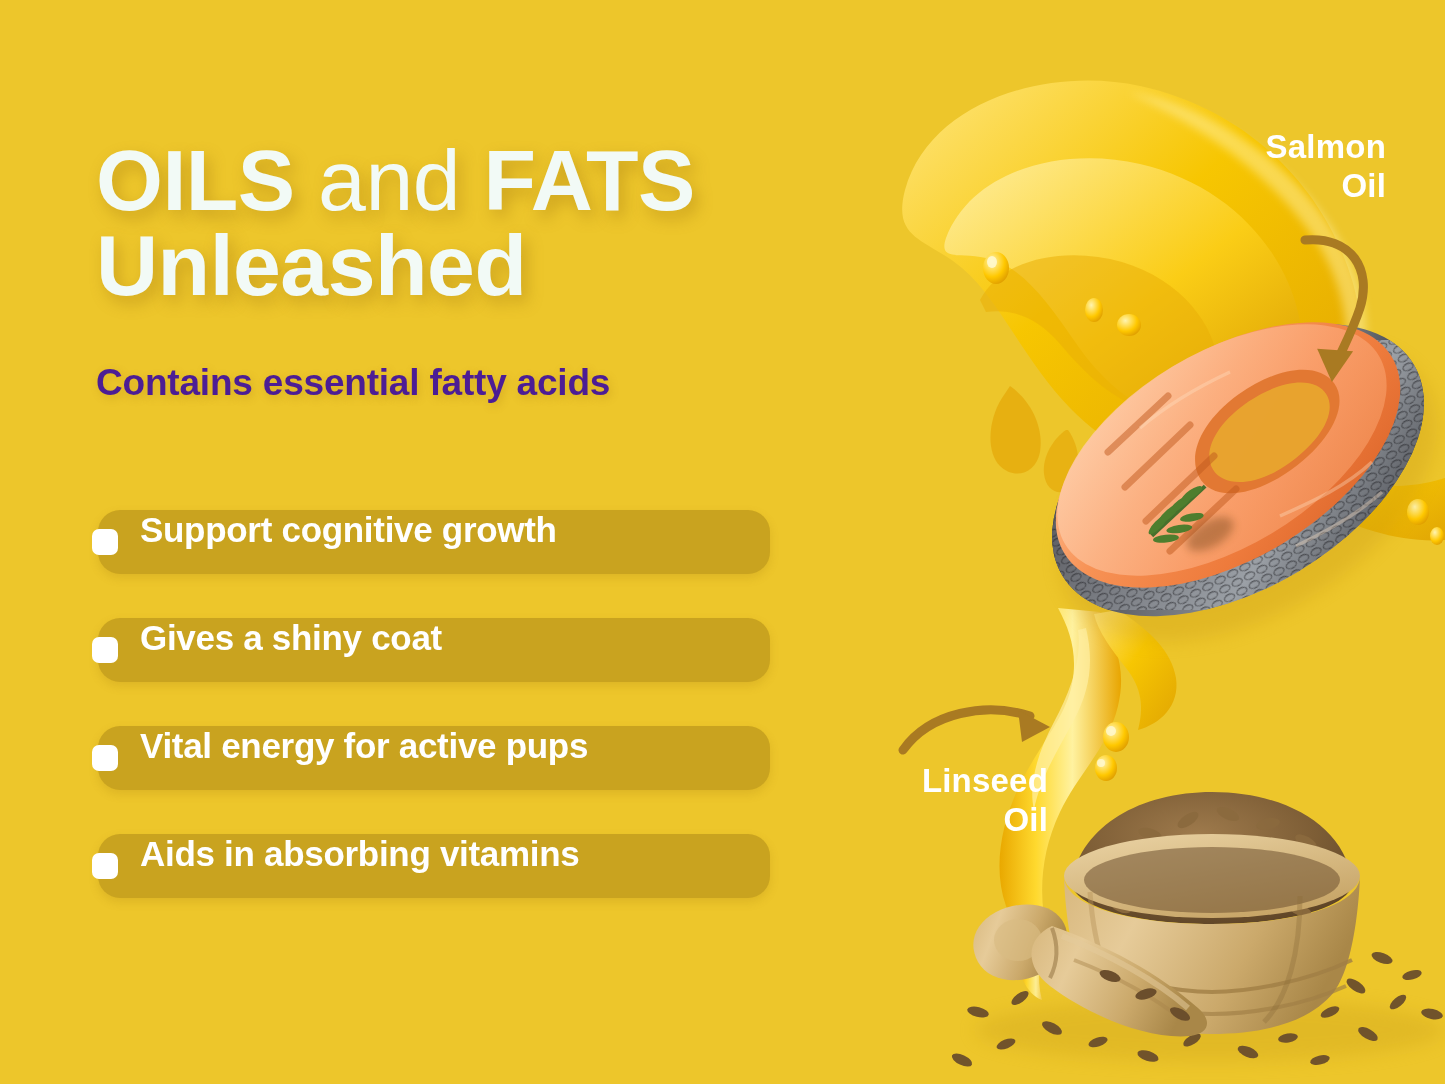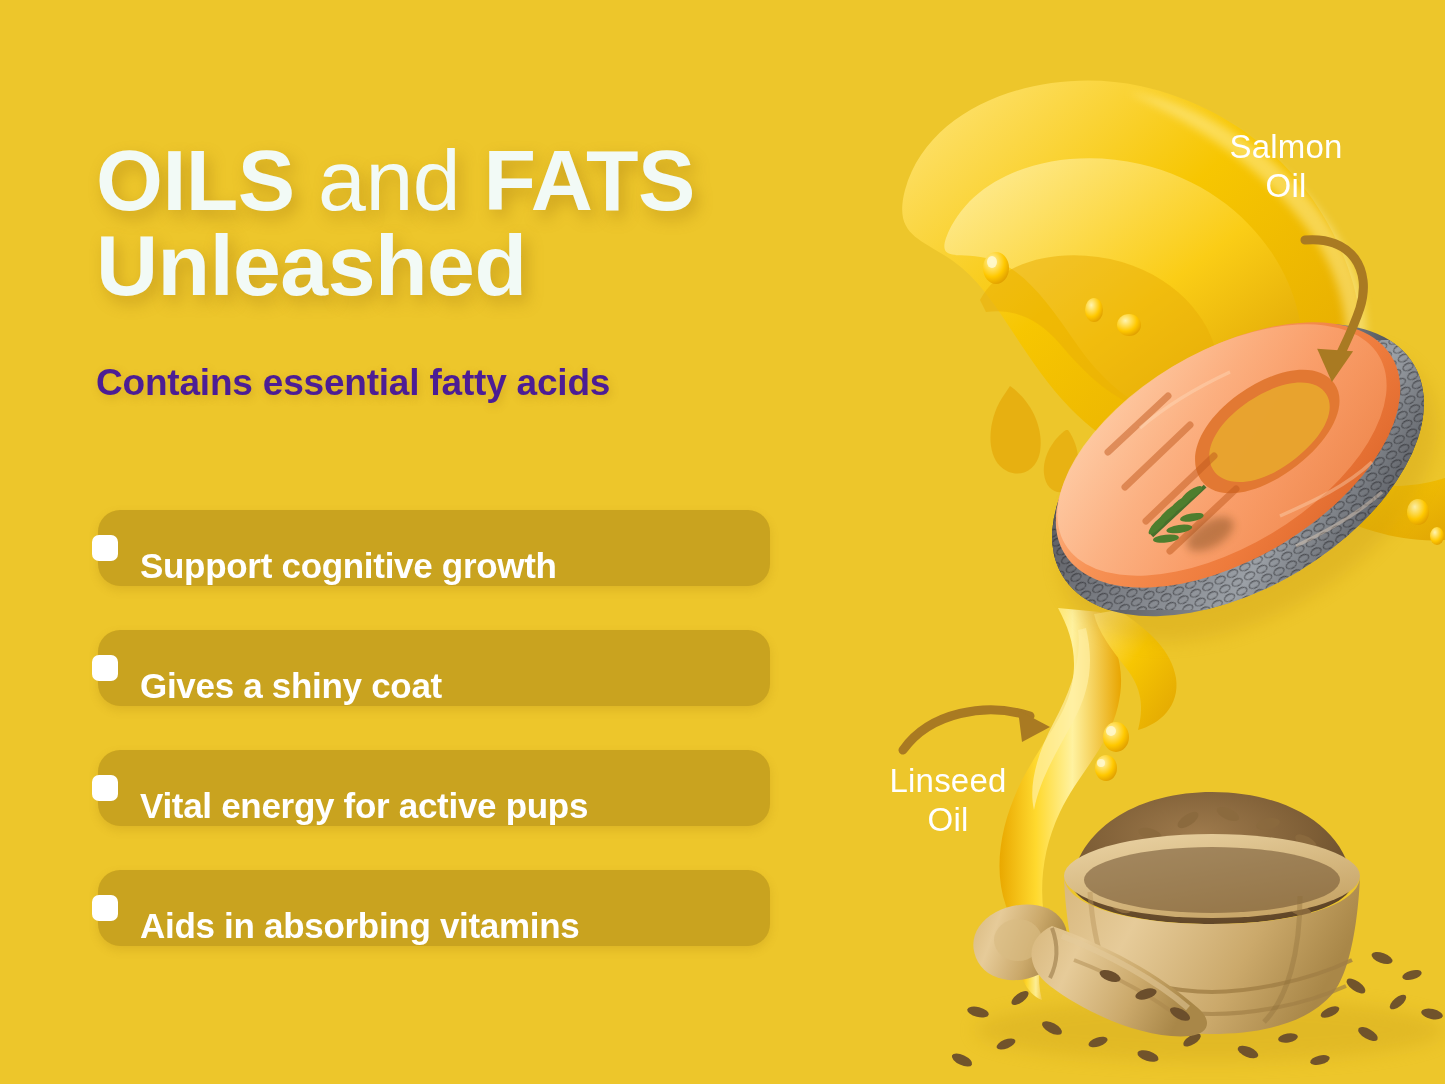--- a/index.html
+++ b/index.html
@@ -54,26 +54,26 @@
 
   
   .benefits {
     position: absolute;
     left: 98px;
     top: 510px;
     width: 672px;
   }
   .pill {
     position: relative;
-    height: 76px;
+    height: 64px;
     margin-bottom: 44px;
     background: #C9A31F;
     border-radius: 22px;
     display: flex;
-    align-items: flex-end;
+    align-items: flex-start;
     box-shadow: 0 4px 10px rgba(150,105,10,0.18);
   }
   .pill:last-child { margin-bottom: 12px; }
   .pill-marker {
     position: absolute;
     left: -6px;
     top: 50%;
     transform: translateY(-50%);
     width: 26px;
     height: 26px;
@@ -93,23 +93,23 @@
   .art-layer {
     position: absolute;
     inset: 0;
     pointer-events: none;
   }
 
   .callout {
     position: absolute;
     color: #FFFFFF;
     font-size: 33px;
-    font-weight: 400;
+    font-weight: 700;
     line-height: 1.18;
-    text-align: center;
+    text-align: right;
     letter-spacing: 0.2px;
   }
   .callout-salmon { left: 1186px; top: 128px; width: 200px; }
   .callout-linseed { left: 848px; top: 762px; width: 200px; }
 
   .callout-line2 { display: block; }
 </style>
 </head>
 <body>
 

